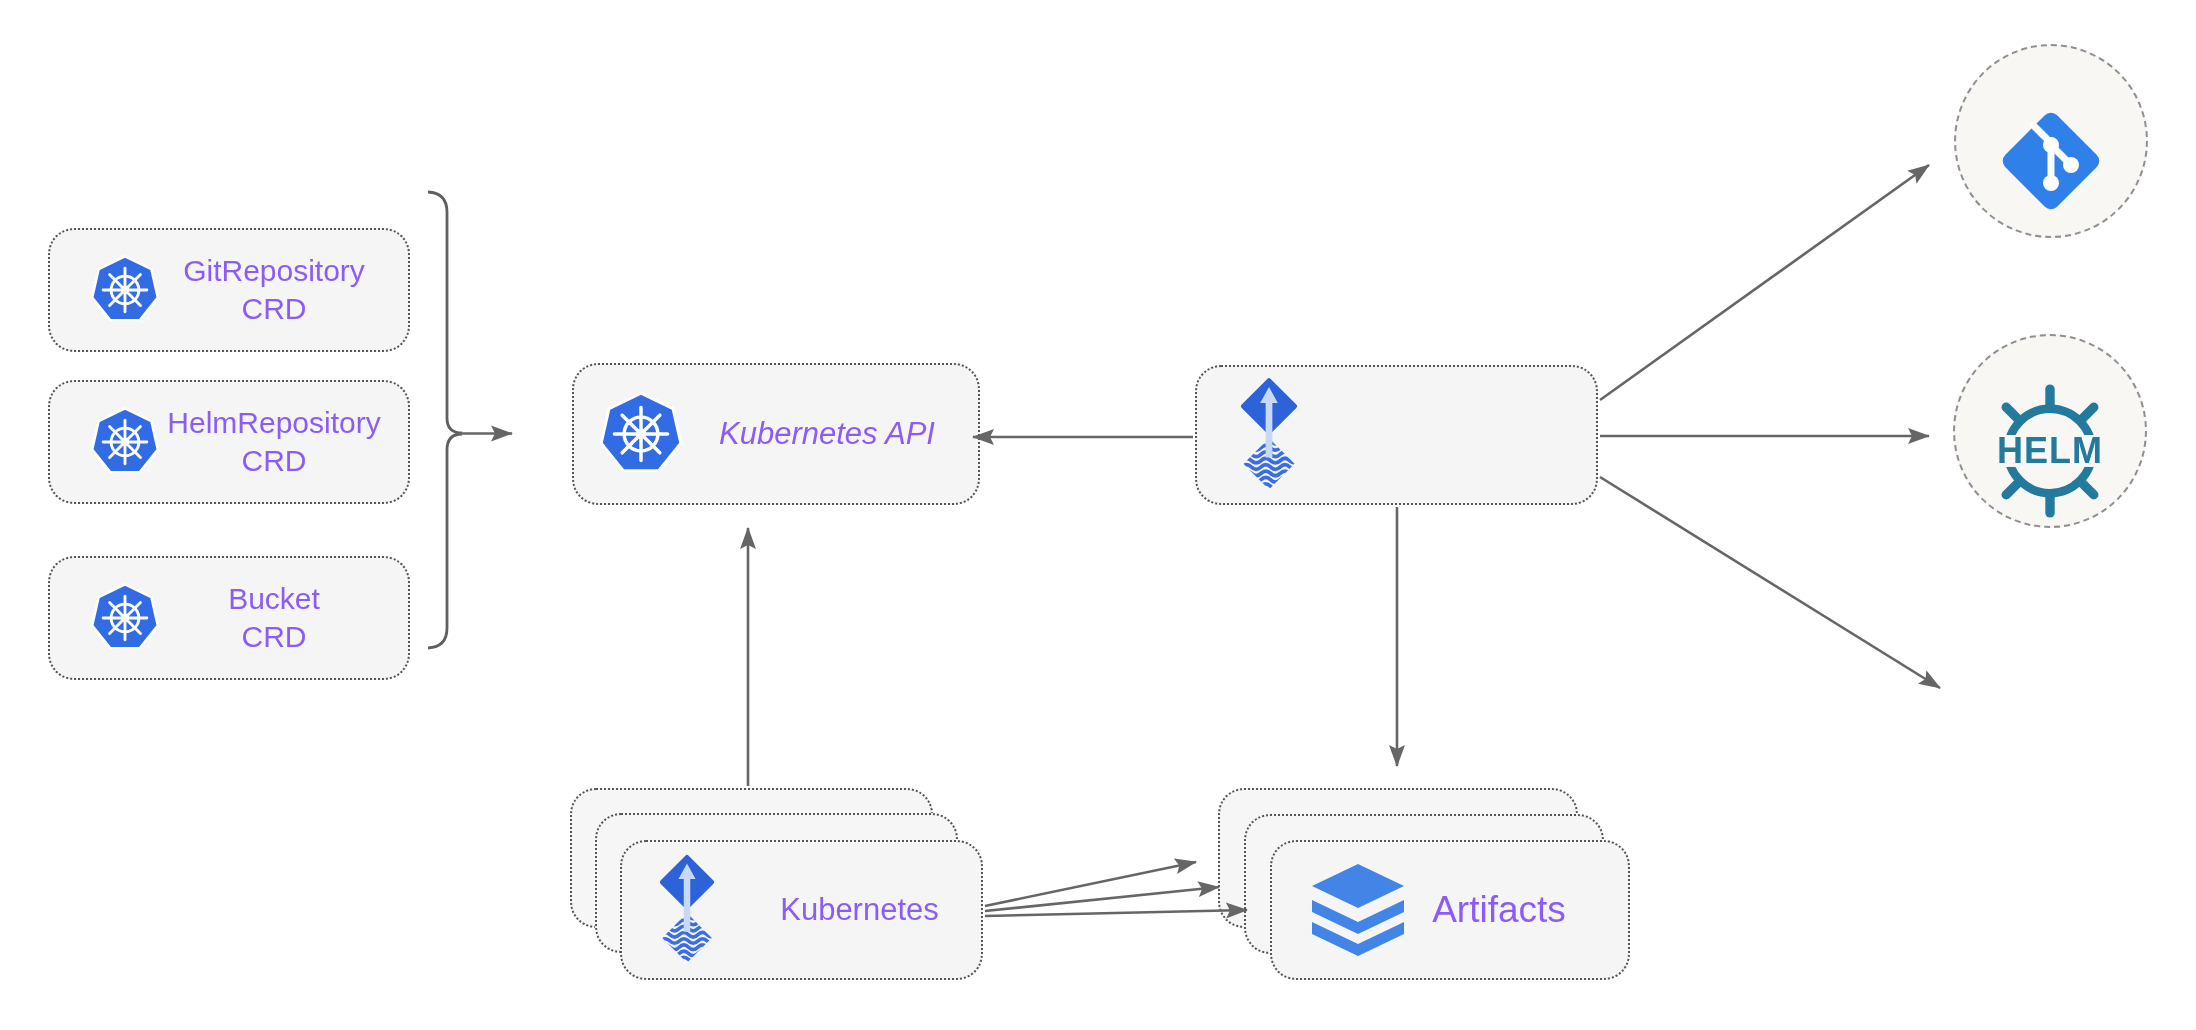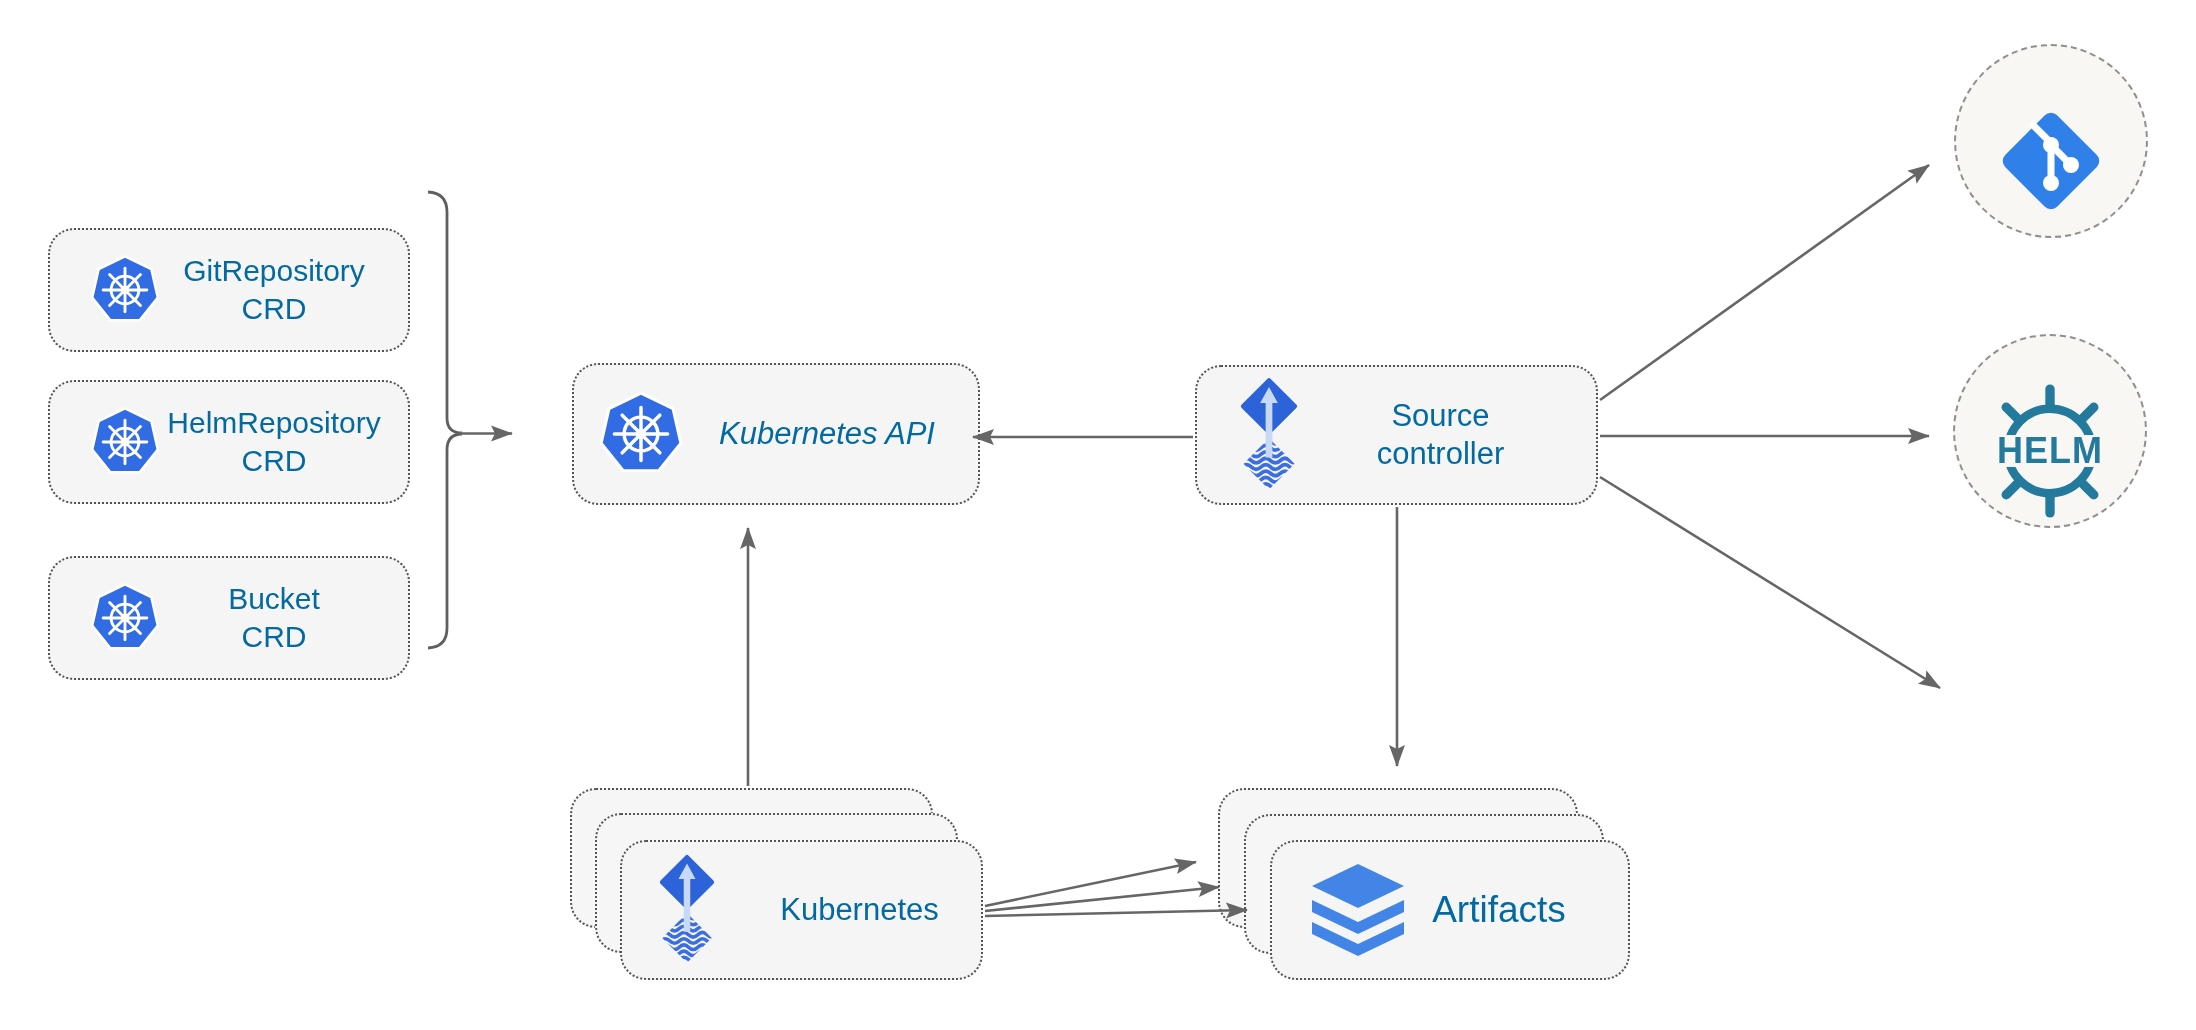--- a/index.html
+++ b/index.html
@@ -1,18 +1,18 @@
 <!DOCTYPE html>
 <html><head>
 <meta charset="utf-8">
 <style>
   html,body{margin:0;padding:0;background:#ffffff;}
   .canvas{
     position:relative;width:2196px;height:1030px;background:#ffffff;
-    font-family:"Liberation Sans", sans-serif;color:#0369a1;overflow:hidden;
+    font-family:"Liberation Sans", sans-serif;color:#8b5cf6;overflow:hidden;
   }
   .node{
     position:absolute;box-sizing:border-box;
     background:#f5f5f5;border:2px dotted #545454;border-radius:26px;
     display:flex;align-items:center;
   }
   .node .icon{flex:0 0 auto;display:flex;align-items:center;justify-content:center;}
   .node .label{
     flex:1 1 auto;text-align:center;font-size:30px;line-height:38px;
     white-space:pre-line;
@@ -147,21 +147,20 @@
       </span>
       <span class="label" style="font-size:31px;">Kubernetes API</span>
     </div>
 
     <div class="node" style="left:1195px;top:365px;width:403px;height:140px;padding:0 16px 0 40px;">
       <span class="icon">
         <svg width="64" height="120">
             <use href="#flux-icon"></use>
           </svg>
       </span>
-      <span class="label" style="font-size:31px;"><span>Source</span><br><span>controller</span></span>
     </div>
 
     <div class="stack-back" style="left:570px;top:788px;width:363px;height:140px;"></div>
     <div class="stack-back" style="left:595px;top:813px;width:363px;height:140px;"></div>
     <div class="node" style="left:620px;top:840px;width:363px;height:140px;padding:0 6px 0 34px;">
       <span class="icon">
         <svg width="62" height="116">
             <use href="#flux-icon"></use>
           </svg>
       </span>

